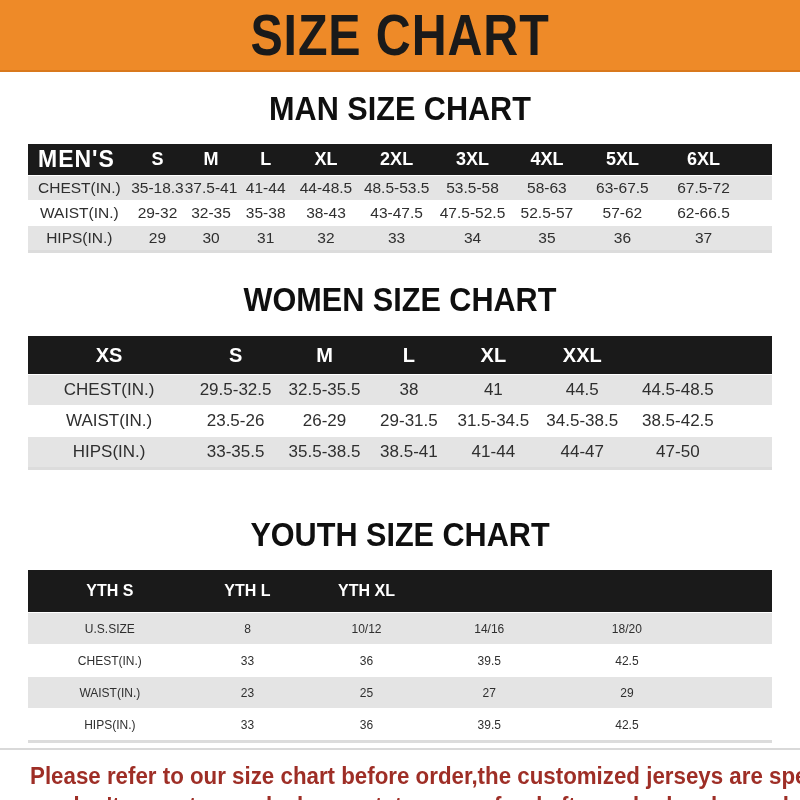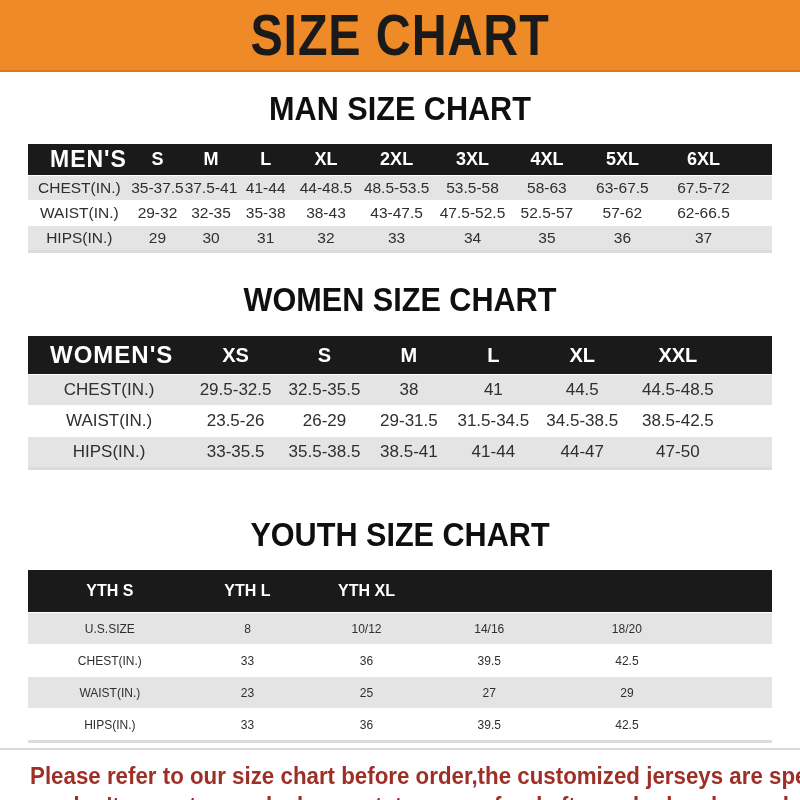--- a/index.html
+++ b/index.html
@@ -51,21 +51,21 @@
   .trow { display: grid; align-items: center; }
   .trow.thead {
     background: var(--header-bar, #1a1a1a);
     color: var(--header-text, #ffffff);
   }
   .trow:not(.thead):nth-child(even) { background: var(--row-alt, #e4e4e4); }
   .trow:not(.thead) { color: var(--row-text, #2f2f2f); border-top: 1px solid #ffffff; }
   .tcell { text-align: center; white-space: nowrap; overflow: hidden; }
   .thead .tcell { font-weight: bold; }
   .thead .tcell.label {
-    text-align: left; padding-left: 22px;
+    text-align: left; padding-left: 10px;
     letter-spacing: 1px;
   }
 
   
   .cols-men { grid-template-columns: 13.8% 7.2% 7.2% 7.5% 8.7% 10.3% 10.1% 9.9% 10.4% 11.4% 3.5%; }
   .tbl-men .thead { height: 31px; }
   .tbl-men .thead .tcell { font-size: 18px; }
   .tbl-men .thead .tcell.label { font-size: 23px; }
   .tbl-men .trow:not(.thead) { height: 24px; font-size: 15.5px; }
 
@@ -115,21 +115,21 @@
           <div class="tcell">L</div>
           <div class="tcell">XL</div>
           <div class="tcell">2XL</div>
           <div class="tcell">3XL</div>
           <div class="tcell">4XL</div>
           <div class="tcell">5XL</div>
           <div class="tcell">6XL</div>
         </div>
         <div class="trow cols-men">
           <div class="tcell label">CHEST(IN.)</div>
-          <div class="tcell">35-37.5</div>
+          <div class="tcell">35-18.3</div>
           <div class="tcell">37.5-41</div>
           <div class="tcell">41-44</div>
           <div class="tcell">44-48.5</div>
           <div class="tcell">48.5-53.5</div>
           <div class="tcell">53.5-58</div>
           <div class="tcell">58-63</div>
           <div class="tcell">63-67.5</div>
           <div class="tcell">67.5-72</div>
         </div>
         <div class="trow cols-men">
@@ -156,21 +156,20 @@
           <div class="tcell">36</div>
           <div class="tcell">37</div>
         </div>
       </div>
   </section>
 
   <section class="sec-women">
     <h2 class="section-heading">WOMEN SIZE CHART</h2>
     <div class="size-table tbl-women">
         <div class="trow cols-women thead">
-          <div class="tcell label">WOMEN'S</div>
           <div class="tcell">XS</div>
           <div class="tcell">S</div>
           <div class="tcell">M</div>
           <div class="tcell">L</div>
           <div class="tcell">XL</div>
           <div class="tcell">XXL</div>
         </div>
         <div class="trow cols-women">
           <div class="tcell label">CHEST(IN.)</div>
           <div class="tcell">29.5-32.5</div>

